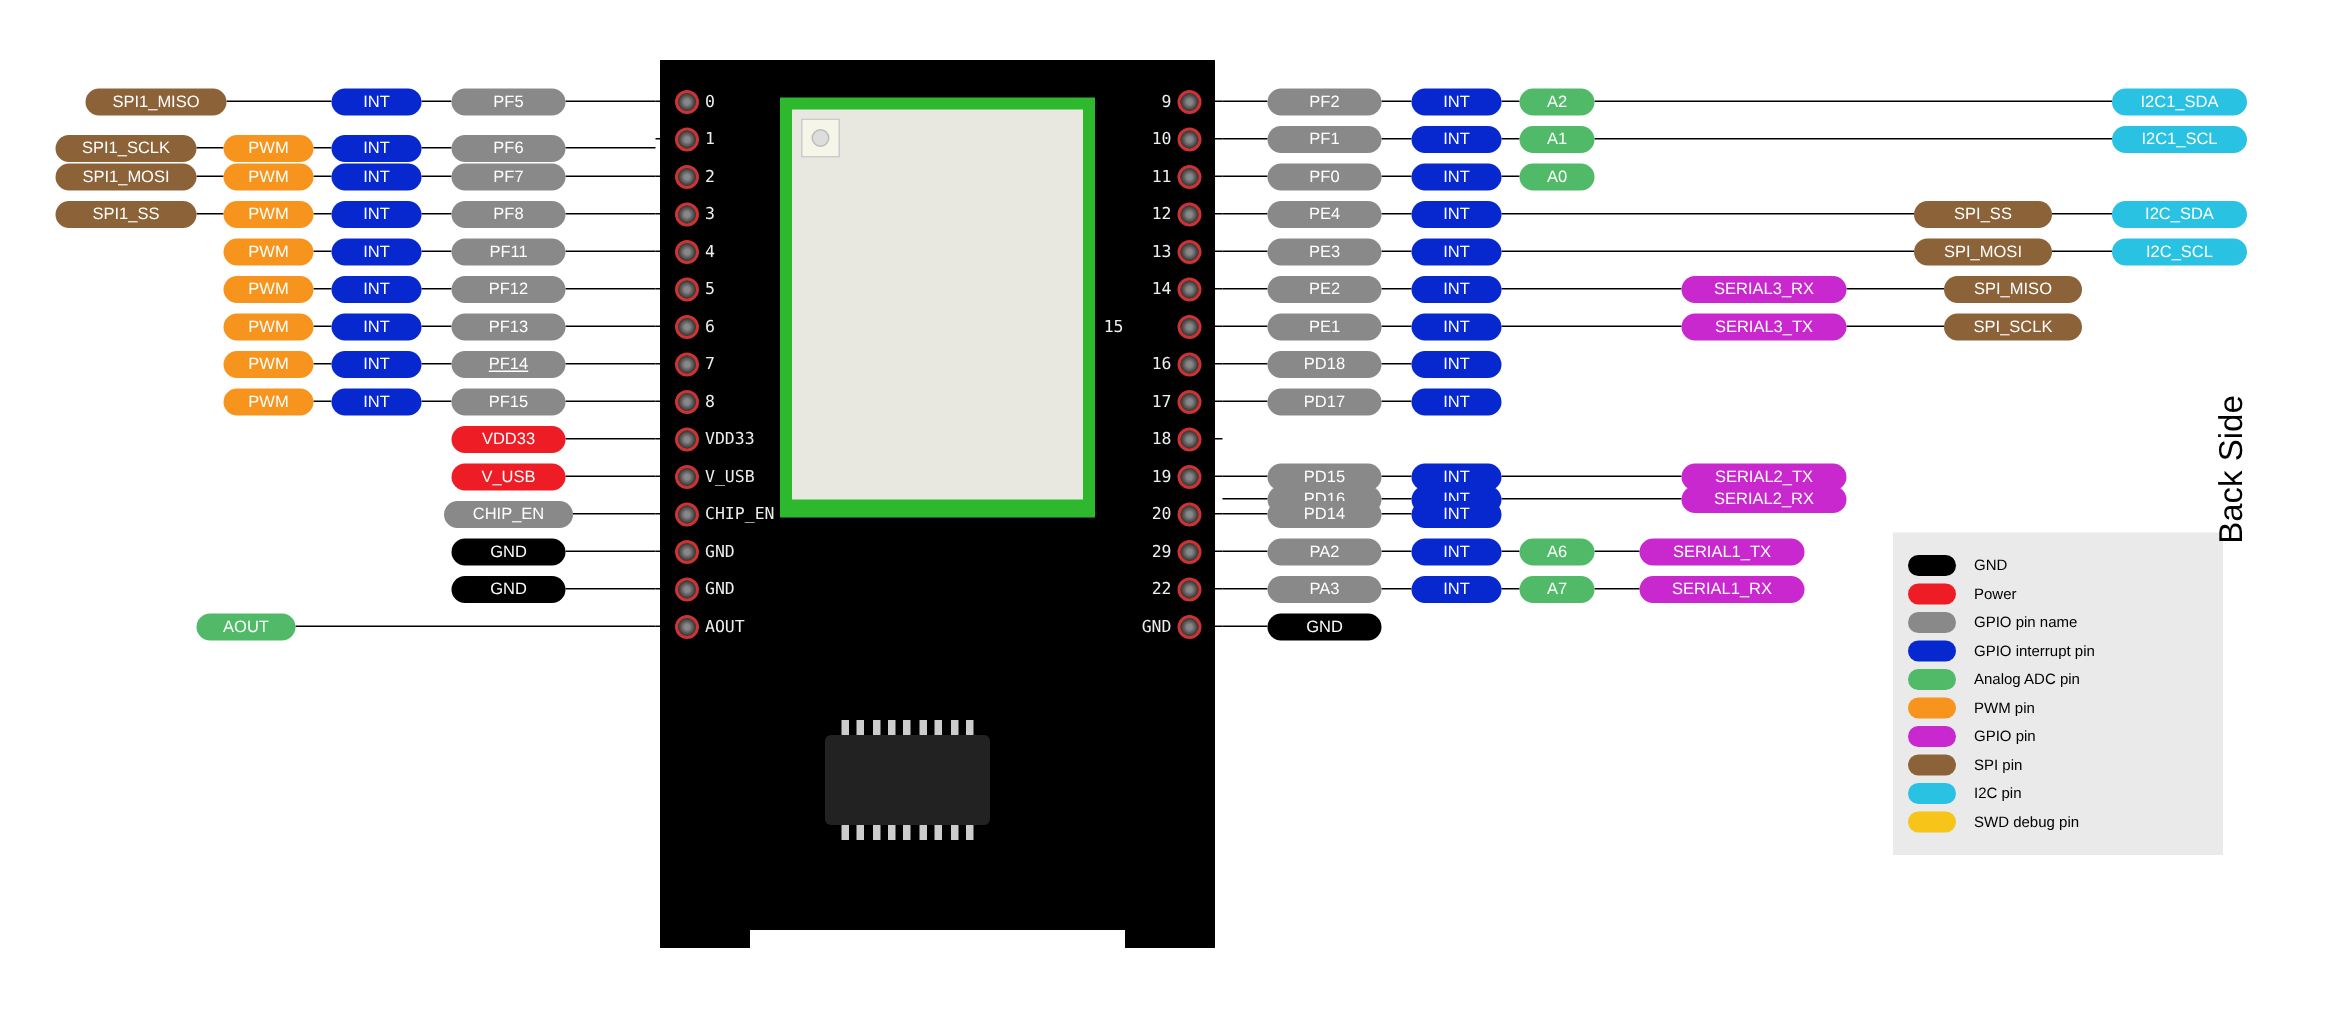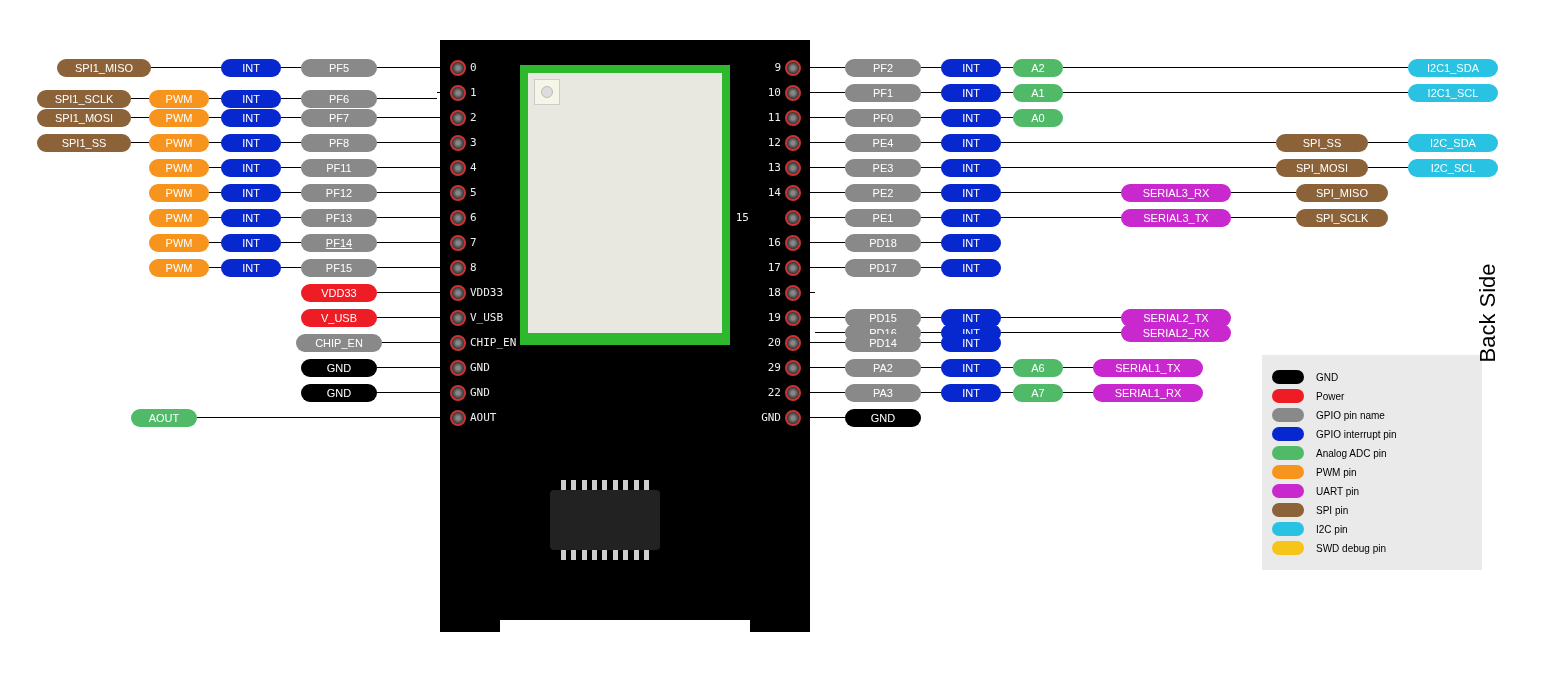--- a/index.html
+++ b/index.html
@@ -569,21 +569,21 @@
       <div class="legend-row">
         <div class="legend-swatch c-adc"></div>
         <span>Analog ADC pin</span>
       </div>
       <div class="legend-row">
         <div class="legend-swatch c-pwm"></div>
         <span>PWM pin</span>
       </div>
       <div class="legend-row">
         <div class="legend-swatch c-uart"></div>
-        <span>UART pin</span>
+        <span>GPIO pin</span>
       </div>
       <div class="legend-row">
         <div class="legend-swatch c-spi"></div>
         <span>SPI pin</span>
       </div>
       <div class="legend-row">
         <div class="legend-swatch c-i2c"></div>
         <span>I2C pin</span>
       </div>
       <div class="legend-row">

